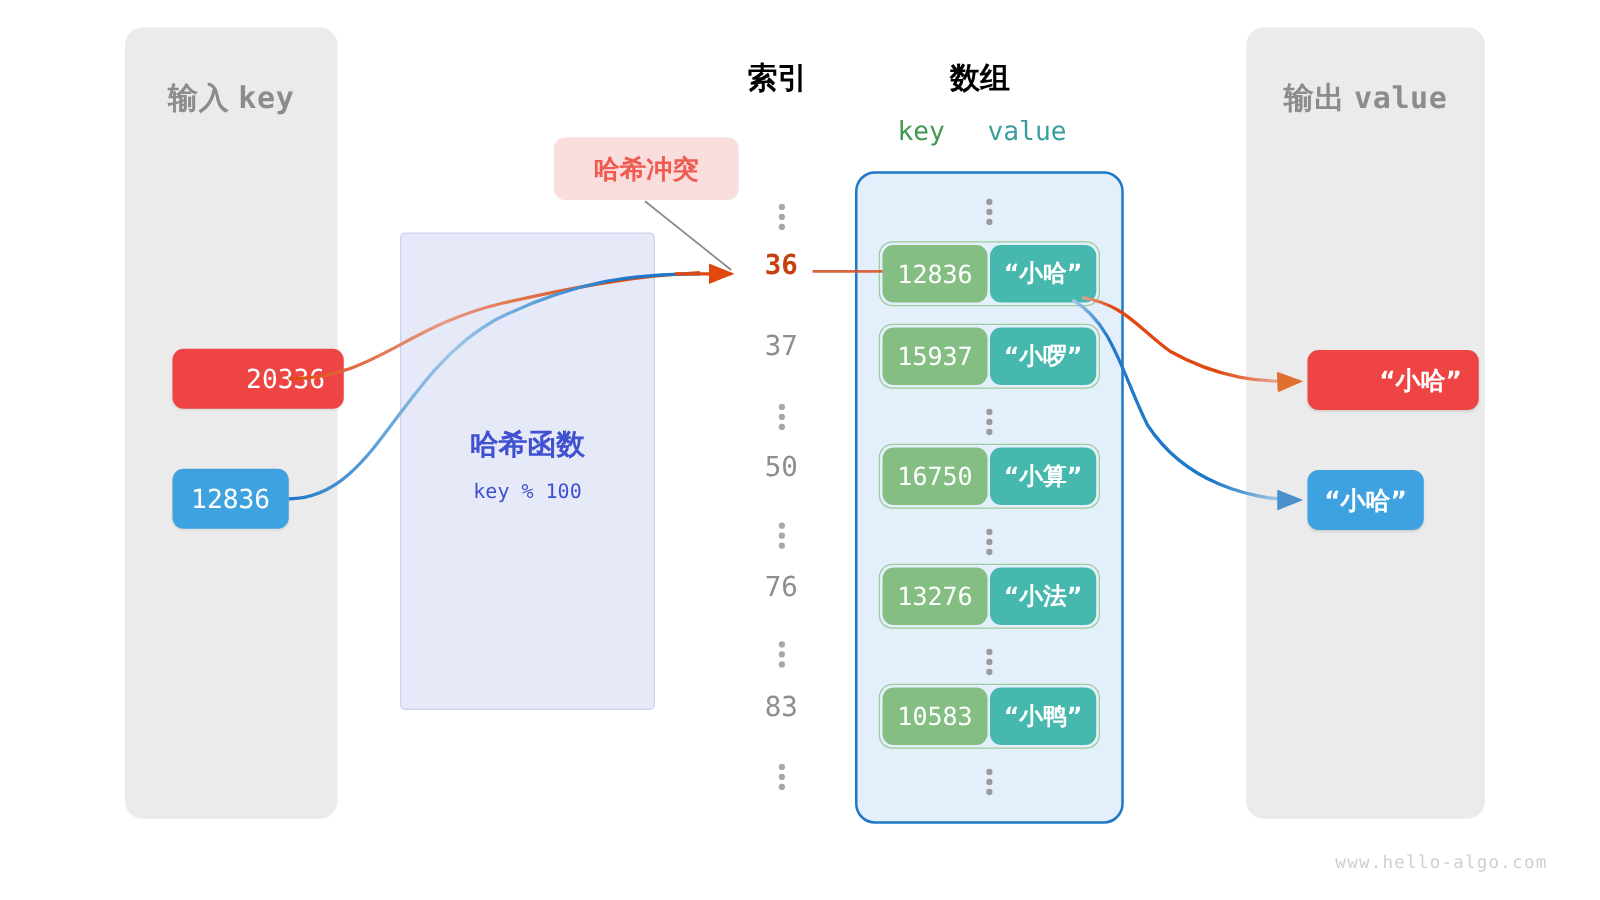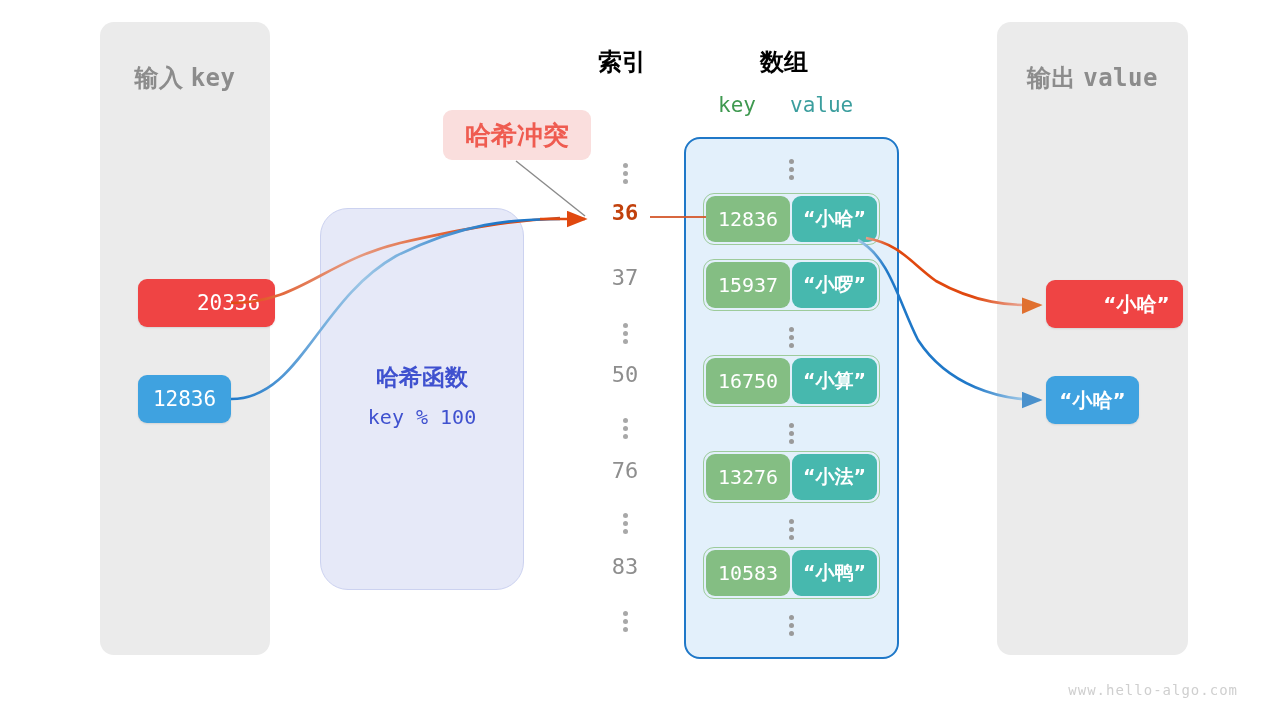--- a/index.html
+++ b/index.html
@@ -58,57 +58,57 @@
   .pill.cjk    { font-family: "DejaVu Sans", "Liberation Sans", sans-serif; font-weight: bold; font-size: 20px; }
 
   #in-key-0  { left: 138px; top: 279px; width: 93px; height: 48px; }
   #in-key-1  { left: 138px; top: 375px; width: 93px; height: 48px; }
   #out-val-0 { left: 1046px; top: 280px; width: 93px; height: 48px; }
   #out-val-1 { left: 1046px; top: 376px; width: 93px; height: 48px; }
 
   
   #hash-box {
     position: absolute;
-    left: 320px; top: 208px;
+    left: 320px; top: 186px;
     width: 202px; height: 380px;
     background: #e6e9f8;
     border: 1.5px solid #ccd2f0;
-    border-radius: 28px;
+    border-radius: 4px;
     text-decoration: underline;
   }
   #hash-title {
     position: absolute;
     top: 153px; left: 0; width: 100%;
     text-align: center;
     color: #3f51cf;
     font-size: 23px;
     font-weight: bold;
     font-family: "DejaVu Sans", "Liberation Sans", sans-serif;
   }
   #hash-expr {
     position: absolute;
     top: 196px; left: 0; width: 100%;
     text-align: center;
     color: #3f51cf;
-    font-size: 20px;
+    font-size: 16px;
     font-family: "DejaVu Sans Mono", "Liberation Mono", monospace;
   }
 
   
   #collision-box {
     position: absolute;
     left: 443px; top: 110px;
     width: 148px; height: 50px;
     background: #fadedd;
     border-radius: 9px;
     display: flex;
     align-items: center;
     justify-content: center;
     color: #ef5b50;
-    font-size: 26px;
+    font-size: 21px;
     font-weight: bold;
     font-family: "DejaVu Sans", "Liberation Sans", sans-serif;
   }
 
   
   .col-heading {
     position: absolute;
     color: #000000;
     font-size: 24px;
     font-weight: bold;

